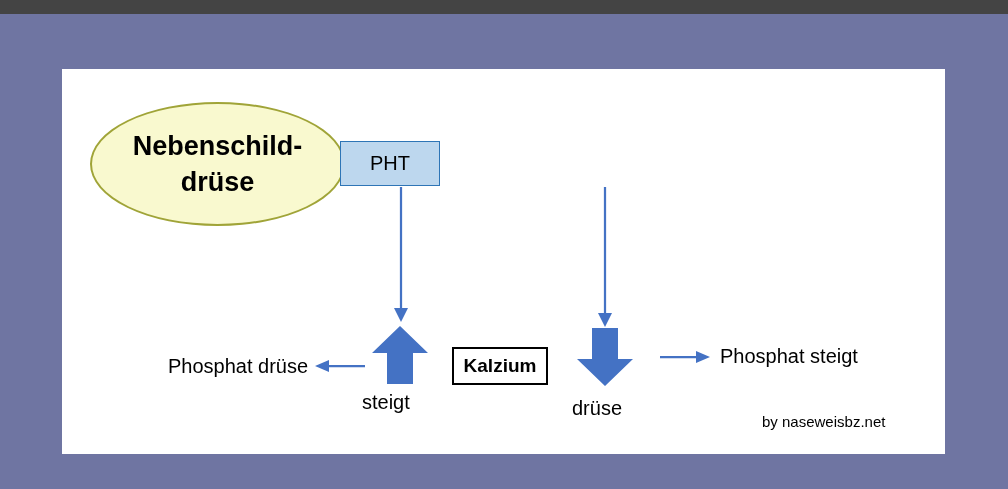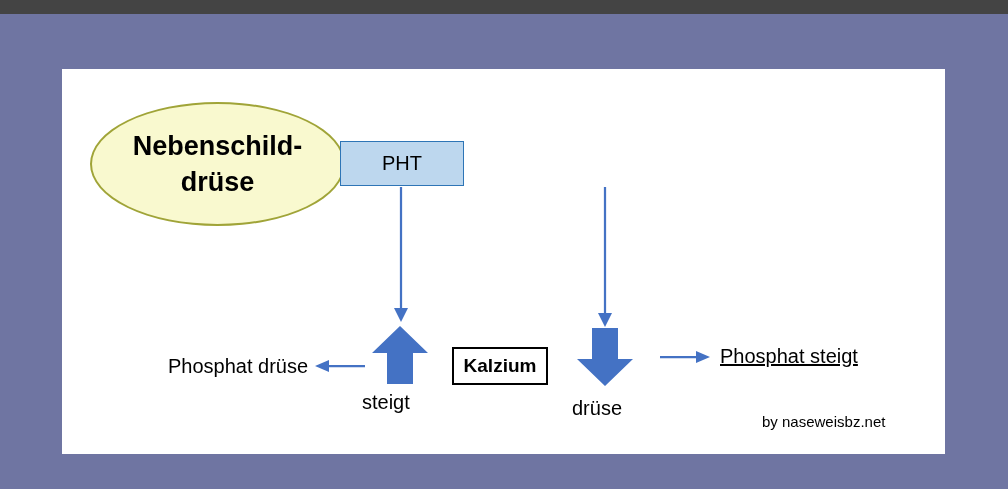--- a/index.html
+++ b/index.html
@@ -54,21 +54,21 @@
     position: absolute;
     background: var(--box-fill);
     border: 1.5px solid var(--box-border);
     display: flex;
     align-items: center;
     justify-content: center;
     font-size: 20px;
     color: var(--text);
     z-index: 2;
   }
-  .pht-box { left: 278px; top: 72px; width: 124px; height: 45px; }
+  .pht-box { left: 278px; top: 72px; width: 100px; height: 45px; }
   .kalzitonin-box { left: 483px; top: 67px; width: 120px; height: 50px; font-size: 19px; }
   .kalzium-box {
     position: absolute;
     left: 390px; top: 278px;
     width: 96px; height: 38px;
     background: var(--panel-bg);
     border: 2px solid #000000;
     display: flex;
     align-items: center;
     justify-content: center;
@@ -143,18 +143,18 @@
       <polygon class="arrow-fill" points="0,7 14,1 14,13"></polygon>
     </svg>
 
     <div class="label" style="left:106px; top:286px;">Phosphat drüse</div>
 
     <svg class="svg-abs" style="left:598px; top:281px;" width="50" height="14" viewBox="0 0 50 14">
       <line class="arrow-stroke" x1="0" y1="7" x2="38" y2="7"></line>
       <polygon class="arrow-fill" points="50,7 36,1 36,13"></polygon>
     </svg>
 
-    <div class="label" style="left:658px; top:276px;text-decoration:underline;">Phosphat steigt</div>
+    <div class="label" style="left:658px; top:276px;">Phosphat steigt</div>
 
     <div class="credit">by naseweisbz.net</div>
 
   </div>
 </div>
 
 </body></html>

